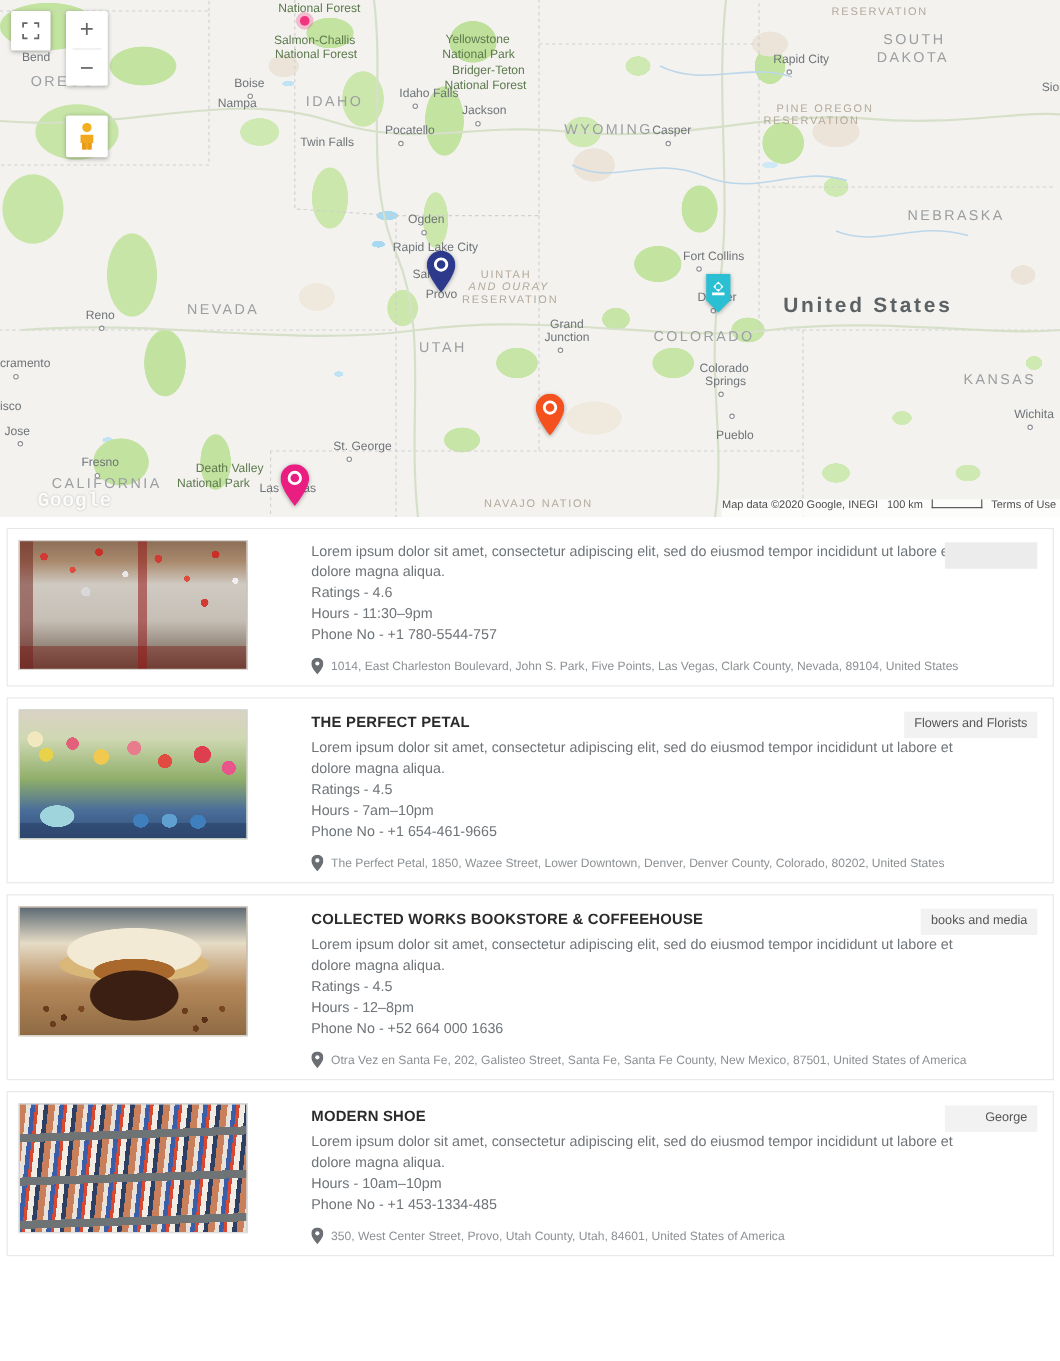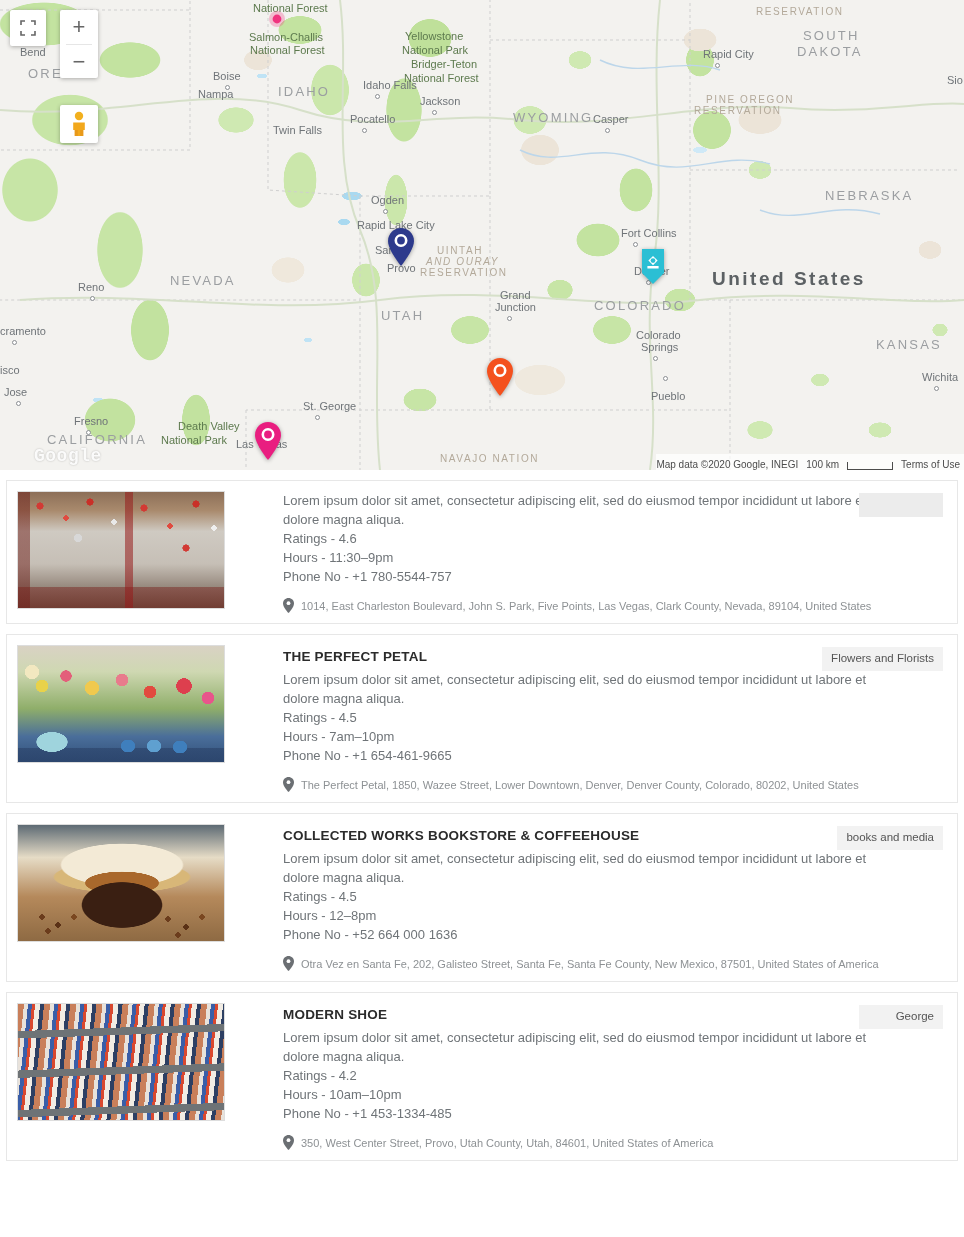--- a/index.html
+++ b/index.html
@@ -150,21 +150,21 @@
     position: absolute; left: 6px; bottom: 4px;
     font-size: 18px; font-weight: 700; letter-spacing: .5px;
     color: rgba(255,255,255,.92);
     text-shadow: 0 0 2px rgba(0,0,0,.25);
     font-family: Liberation Mono, monospace;
     margin-left: 28px;
   }
   .map-footer {
     position: absolute; right: 0; bottom: 0;
     height: 16px;
-    display: flex; align-items: flex-end; gap: 8px;
+    display: flex; align-items: flex-start; gap: 8px;
     padding-right: 4px;
     font-size: 10px; color: #4c4c4c;
     background: rgba(255,255,255,.72);
   }
   .scale-bar {
     display: inline-flex; align-items: flex-end; height: 8px;
     border-left: 1px solid #4c4c4c;
     border-bottom: 1px solid #4c4c4c;
     border-right: 1px solid #4c4c4c;
     width: 46px;
@@ -566,21 +566,20 @@
             <span>Otra Vez en Santa Fe, 202, Galisteo Street, Santa Fe, Santa Fe County, New Mexico, 87501, United States of America</span>
           </div>
         </div>
       </div>
       <div class="card">
         <div class="card-thumb thumb-shoes"></div>
         <div class="card-body">
           <div class="badge">George</div>
           <div class="card-title">MODERN SHOE</div>
           <div class="card-desc">Lorem ipsum dolor sit amet, consectetur adipiscing elit, sed do eiusmod tempor incididunt ut labore et dolore magna aliqua.</div>
-          <div class="card-meta">Ratings - 4.2</div>
           <div class="card-meta">Hours - 10am–10pm</div>
           <div class="card-meta">Phone No - +1 453-1334-485</div>
           <div class="card-addr">
             <svg class="addr-pin" width="11" height="15" viewBox="0 0 11 15">
               <path d="M5.5 0 C2.5 0 0 2.4 0 5.4 C0 9.3 5.5 15 5.5 15 S11 9.3 11 5.4 C11 2.4 8.5 0 5.5 0 z" fill="#6b6f73"></path>
               <circle cx="5.5" cy="5.2" r="1.9" fill="#fff"></circle>
             </svg>
             <span>350, West Center Street, Provo, Utah County, Utah, 84601, United States of America</span>
           </div>
         </div>

